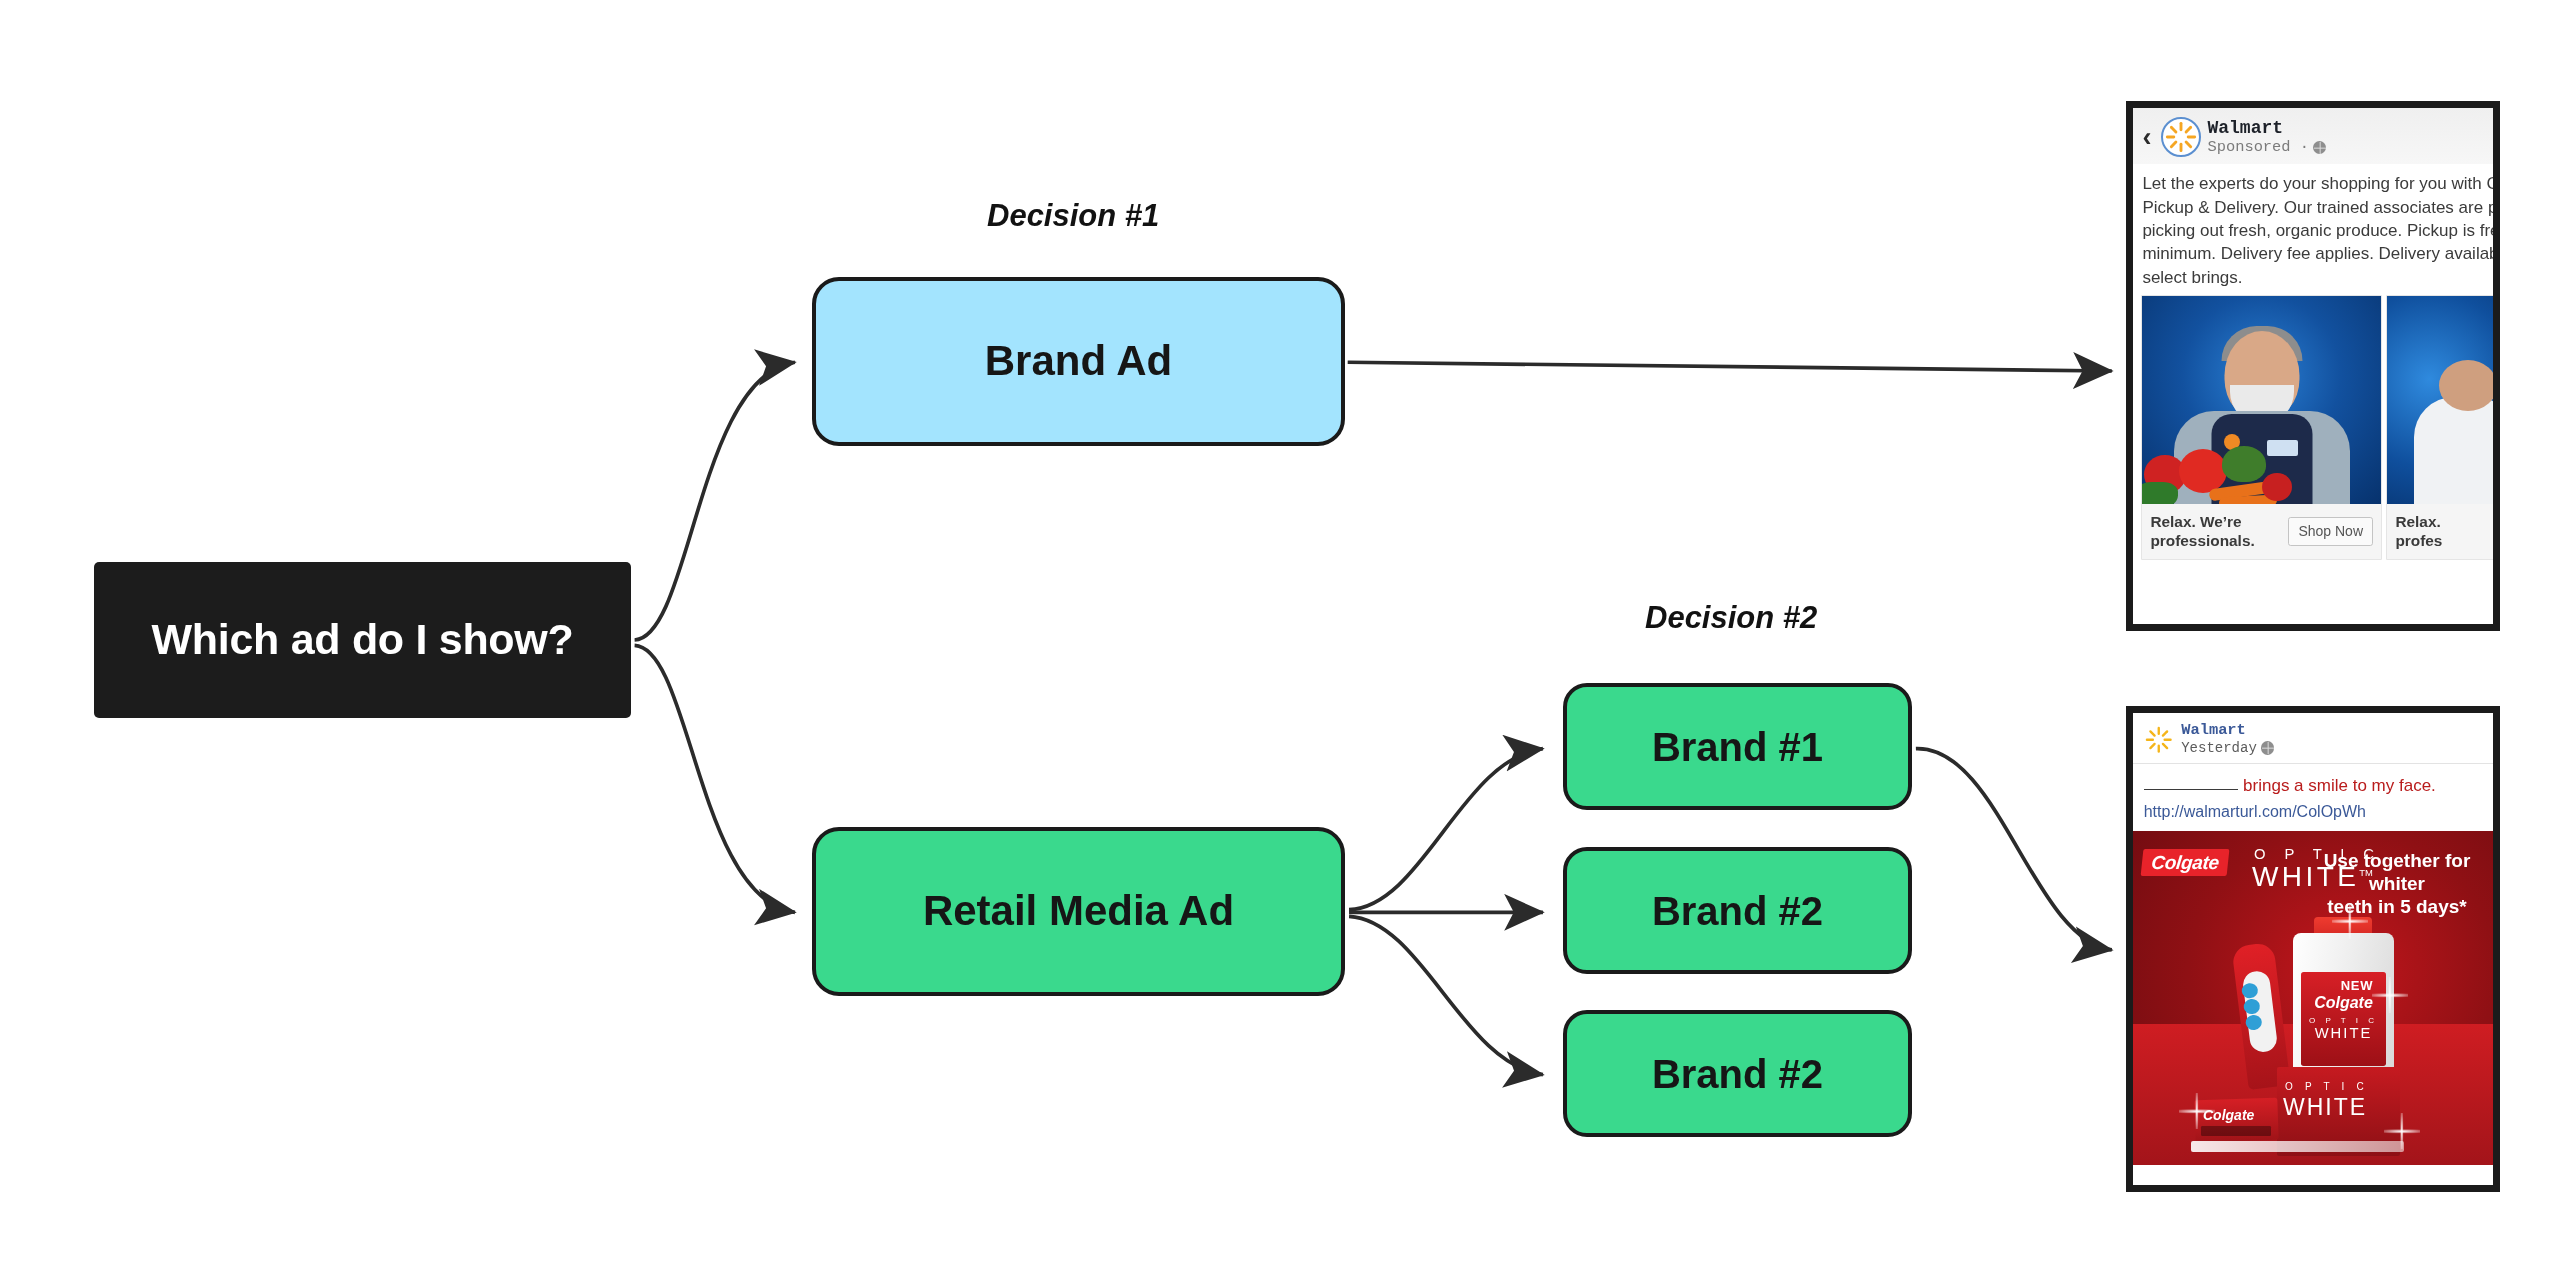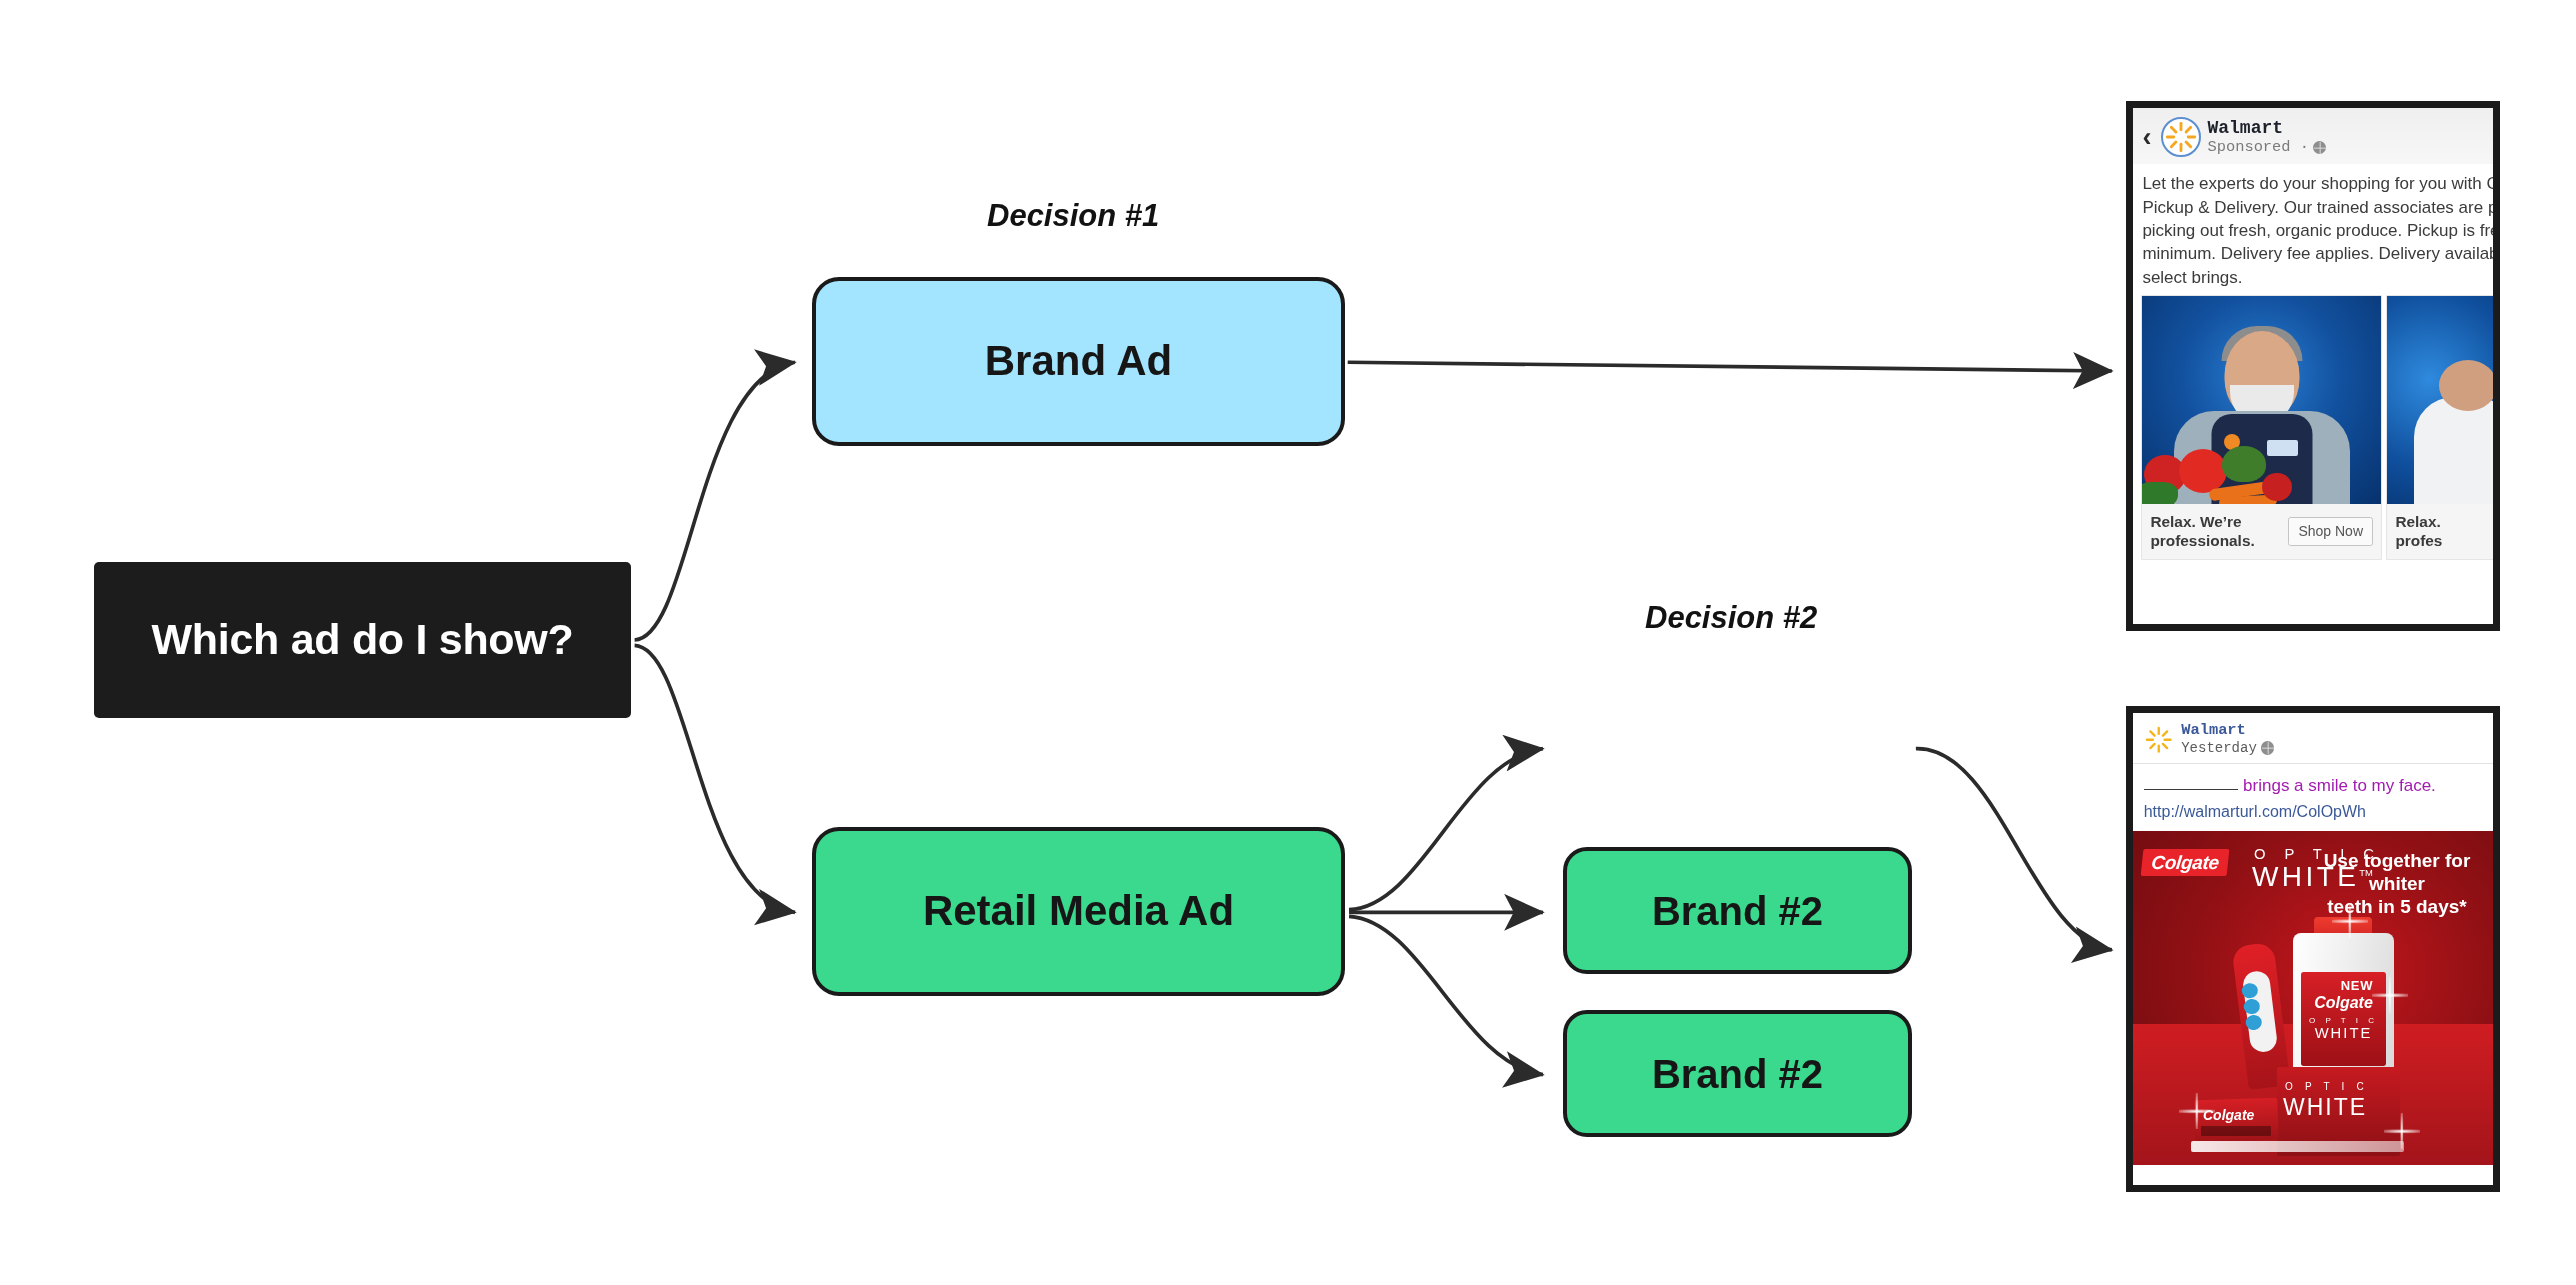--- a/index.html
+++ b/index.html
@@ -127,21 +127,21 @@
   .pepper{position:absolute;border-radius:40% 40% 55% 55%;background:#2f7a2a;}
   .carrot{position:absolute;background:#e8711a;border-radius:27px;}
 
   .card-foot{display:flex;align-items:center;justify-content:space-between;
     background:#f5f5f5;padding:8px 8px;gap:5.4px;}
   .cf-text{font-size:15.4px;font-weight:bold;color:#3a3a3a;line-height:1.25;}
   .shop-btn{font-size:14px;color:#555;background:#fafafa;border:0.7px solid #c4c4c4;
     border-radius:2.7px;padding:5.4px 9.4px;white-space:nowrap;}
 
   
-  .post-text{padding:12px 10.7px 4px 10.7px;font-size:17px;color:#a21caf;background:#fff;}
+  .post-text{padding:12px 10.7px 4px 10.7px;font-size:17px;color:#b91c1c;background:#fff;}
   .blankline{display:inline-block;width:94px;border-bottom:1.3px solid #3b3b3b;
     vertical-align:1.3px;margin-right:5.4px;}
   .post-url{padding:2.7px 10.7px 10.7px 10.7px;font-size:16px;color:#3b5998;background:#fff;}
   .colgate{
     position:relative;height:334px;overflow:hidden;
     background:radial-gradient(ellipse at 58% 42%, #c2161c 0%, #8f1014 52%, #6b0b10 100%);
   }
   .colgate-floor{position:absolute;left:0;right:0;bottom:0;height:141px;
     background:linear-gradient(#cf1d22,#a3141a);}
   .cg-logo{position:absolute;left:9.4px;top:17.4px;background:#e8232a;color:#fff;
@@ -233,20 +233,23 @@
   <div class="node node-brandad">
     <span>Brand Ad</span>
   </div>
 
   <div class="node node-retail">
     <span>Retail Media Ad</span>
   </div>
 
   <div class="caption cap2">Decision #2</div>
 
+  <div class="node node-brand nb1">
+    <span>Brand #1</span>
+  </div>
   <div class="node node-brand nb2">
     <span>Brand #2</span>
   </div>
   <div class="node node-brand nb3">
     <span>Brand #2</span>
   </div>
 
   <div class="adframe ad-top">
 
     <div class="fb-head">

